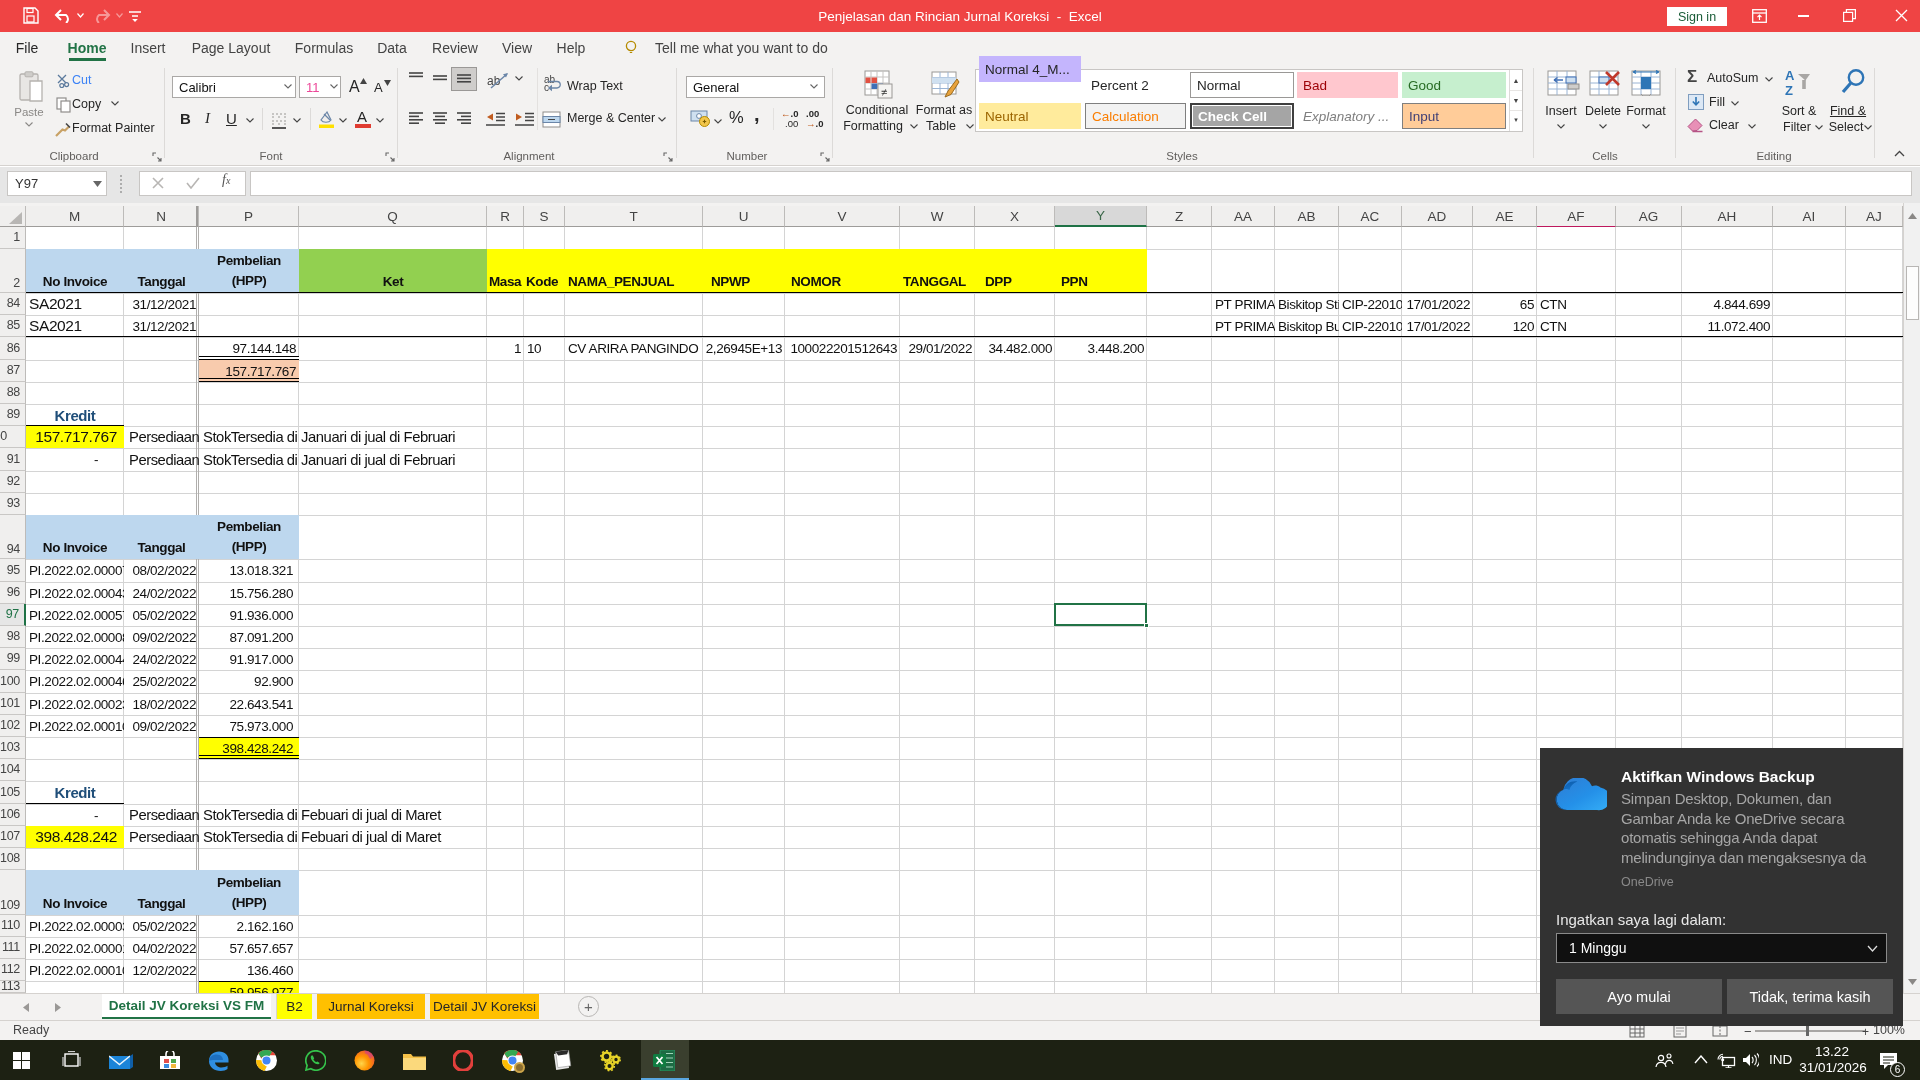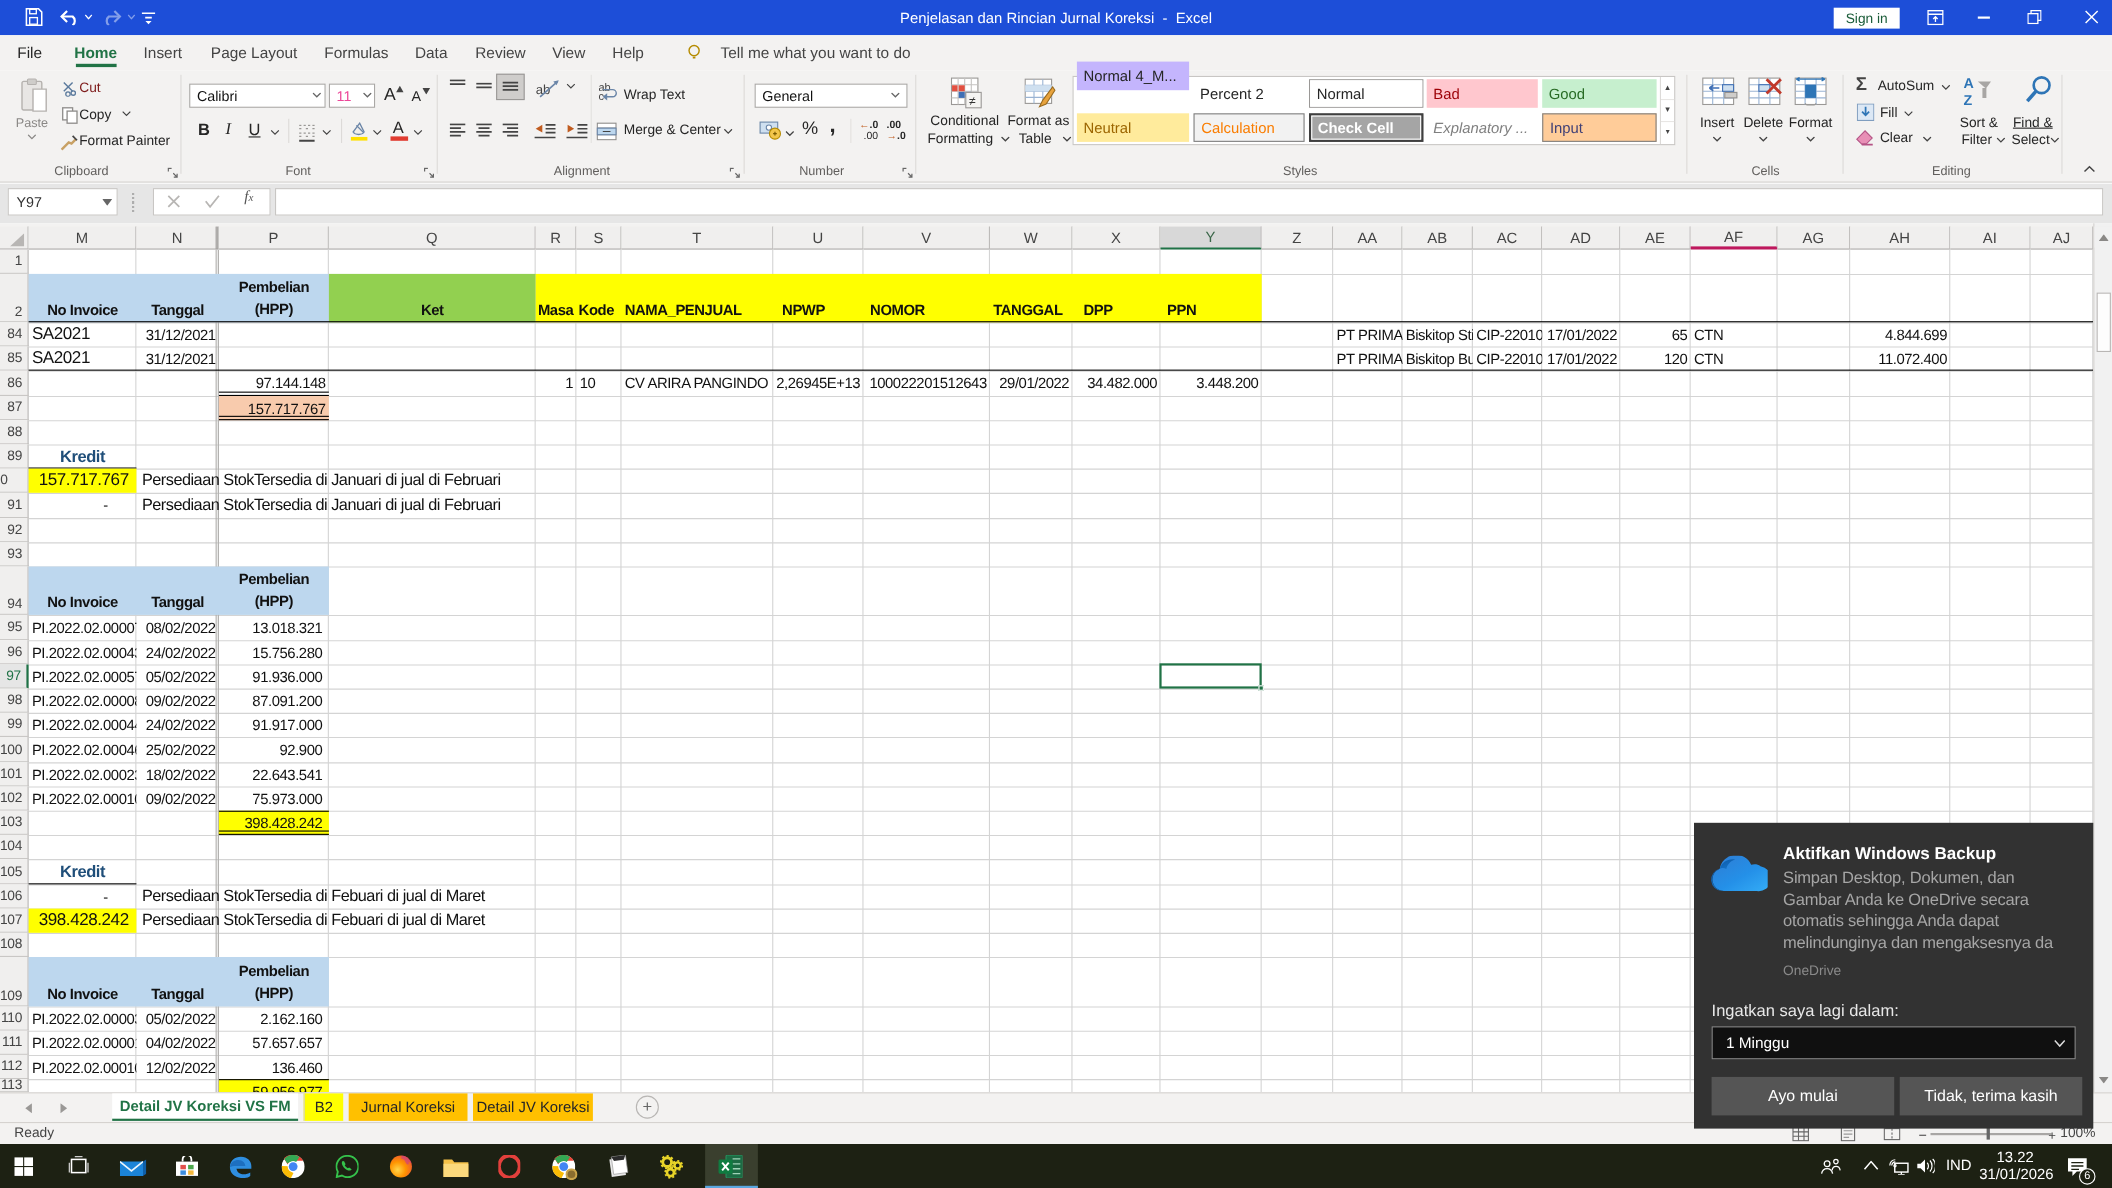--- a/index.html
+++ b/index.html
@@ -5,21 +5,21 @@
 body{position:relative;background:#fff;}
 .abs{position:absolute;}
 .c{position:absolute;display:flex;align-items:center;font-size:13.5px;color:#111;letter-spacing:-0.4px;white-space:nowrap;overflow:hidden;padding:0 3px;}
 .rt{justify-content:flex-end;}
 .ct{justify-content:center;}
 .b{font-weight:bold;}
 .bt{align-items:flex-end;padding-bottom:4px;}
 svg{display:block;}
 </style></head><body>
 
-<div class="abs" style="left:0;top:0;width:1920px;height:32px;background:#1d4ed8;padding-left:36px;">
+<div class="abs" style="left:0;top:0;width:1920px;height:32px;background:#ef4444;padding-left:36px;">
  <svg class="abs" style="left:22px;top:7px;" width="17" height="17" viewBox="0 0 17 17">
   <path d="M2 1h11l3 3v12H2z" fill="none" stroke="#fff" stroke-width="1.4"></path>
   <rect x="5" y="9" width="7" height="6" fill="none" stroke="#fff" stroke-width="1.2"></rect>
   <rect x="5" y="1.5" width="6" height="4" fill="none" stroke="#fff" stroke-width="1.2"></rect>
  </svg>
  <svg class="abs" style="left:53px;top:9px;" width="20" height="14" viewBox="0 0 20 14">
   <path d="M3 6h10a5 5 0 0 1 0 8" fill="none" stroke="#fff" stroke-width="2"></path>
   <path d="M8 1 3 6l5 5" fill="none" stroke="#fff" stroke-width="2"></path>
  </svg>
  <svg class="abs" style="left:77px;top:13px;" width="7" height="5" viewBox="0 0 7 5">
@@ -77,21 +77,21 @@
 </svg>
 <div class="abs" style="left:29px;top:106px;transform:translateX(-50%);font-size:11.5px;color:#8a8886;">Paste</div>
 <svg class="abs" style="left:25px;top:122px;" width="8" height="5" viewBox="0 0 8 5">
     <path d="M0.5 0.5 4 4 7.5 0.5" stroke="#8a8886" stroke-width="1.1" fill="none"></path>
   </svg>
 <svg class="abs" style="left:56px;top:74px;" width="14" height="14" viewBox="0 0 14 14">
     <path d="M2 1l8 8M10 1 2 9" stroke="#5b7a9d" stroke-width="1.3" fill="none"></path>
     <circle cx="10.6" cy="10.6" r="2" fill="none" stroke="#5b7a9d" stroke-width="1.2"></circle>
     <circle cx="5.8" cy="11.6" r="2" fill="none" stroke="#5b7a9d" stroke-width="1.2"></circle>
   </svg>
-<div class="abs" style="left:72px;top:73px;font-size:12.5px;color:#7f1d1d;">Cut</div>
+<div class="abs" style="left:72px;top:73px;font-size:12.5px;color:#3b82f6;">Cut</div>
 <svg class="abs" style="left:56px;top:97px;" width="15" height="16" viewBox="0 0 15 16">
  <rect x="1" y="1" width="9" height="11" fill="#fff" stroke="#8f8d8b" stroke-width="1.2"></rect>
  <rect x="5" y="4" width="9" height="11" fill="#fff" stroke="#8f8d8b" stroke-width="1.2"></rect>
 </svg>
 <div class="abs" style="left:72px;top:97px;font-size:12.5px;color:#262626;">Copy</div>
 <svg class="abs" style="left:55px;top:122px;" width="16" height="15" viewBox="0 0 16 15">
  <path d="M1 14 7.5 7.5l2.5 1L14 4.5" stroke="#c8a165" stroke-width="2.2" fill="none"></path>
  <path d="M11 1.5 15 5.5" stroke="#444" stroke-width="1.6"></path>
 </svg>
 <div class="abs" style="left:72px;top:121px;font-size:12.5px;color:#262626;">Format Painter</div>
@@ -403,21 +403,21 @@
     <div class="abs" style="left:785px;top:3px;width:115px;height:21px;background:#f0efee;border-right:1px solid #bdbbb9;border-bottom:1px solid #9e9c9a;color:#444;font-size:13.5px;display:flex;align-items:center;justify-content:center;">V</div>
     <div class="abs" style="left:900px;top:3px;width:75px;height:21px;background:#f0efee;border-right:1px solid #bdbbb9;border-bottom:1px solid #9e9c9a;color:#444;font-size:13.5px;display:flex;align-items:center;justify-content:center;">W</div>
     <div class="abs" style="left:975px;top:3px;width:80px;height:21px;background:#f0efee;border-right:1px solid #bdbbb9;border-bottom:1px solid #9e9c9a;color:#444;font-size:13.5px;display:flex;align-items:center;justify-content:center;">X</div>
     <div class="abs" style="left:1055px;top:3px;width:92px;height:21px;background:#d8d8d8;border-right:1px solid #bdbbb9;border-bottom:2px solid #1f7246;color:#3a6648;font-size:13.5px;display:flex;align-items:center;justify-content:center;">Y</div>
     <div class="abs" style="left:1147px;top:3px;width:65px;height:21px;background:#f0efee;border-right:1px solid #bdbbb9;border-bottom:1px solid #9e9c9a;color:#444;font-size:13.5px;display:flex;align-items:center;justify-content:center;">Z</div>
     <div class="abs" style="left:1212px;top:3px;width:63px;height:21px;background:#f0efee;border-right:1px solid #bdbbb9;border-bottom:1px solid #9e9c9a;color:#444;font-size:13.5px;display:flex;align-items:center;justify-content:center;">AA</div>
     <div class="abs" style="left:1275px;top:3px;width:64px;height:21px;background:#f0efee;border-right:1px solid #bdbbb9;border-bottom:1px solid #9e9c9a;color:#444;font-size:13.5px;display:flex;align-items:center;justify-content:center;">AB</div>
     <div class="abs" style="left:1339px;top:3px;width:63px;height:21px;background:#f0efee;border-right:1px solid #bdbbb9;border-bottom:1px solid #9e9c9a;color:#444;font-size:13.5px;display:flex;align-items:center;justify-content:center;">AC</div>
     <div class="abs" style="left:1402px;top:3px;width:71px;height:21px;background:#f0efee;border-right:1px solid #bdbbb9;border-bottom:1px solid #9e9c9a;color:#444;font-size:13.5px;display:flex;align-items:center;justify-content:center;">AD</div>
     <div class="abs" style="left:1473px;top:3px;width:64px;height:21px;background:#f0efee;border-right:1px solid #bdbbb9;border-bottom:1px solid #9e9c9a;color:#444;font-size:13.5px;display:flex;align-items:center;justify-content:center;">AE</div>
-    <div class="abs" style="left:1537px;top:3px;width:79px;height:21px;background:#f0efee;border-right:1px solid #bdbbb9;border-bottom:3px solid #be185d;color:#444;font-size:13.5px;display:flex;align-items:center;justify-content:center;">AF</div>
+    <div class="abs" style="left:1537px;top:3px;width:79px;height:21px;background:#f0efee;border-right:1px solid #bdbbb9;border-bottom:1px solid #be185d;color:#444;font-size:13.5px;display:flex;align-items:center;justify-content:center;">AF</div>
     <div class="abs" style="left:1616px;top:3px;width:66px;height:21px;background:#f0efee;border-right:1px solid #bdbbb9;border-bottom:1px solid #9e9c9a;color:#444;font-size:13.5px;display:flex;align-items:center;justify-content:center;">AG</div>
     <div class="abs" style="left:1682px;top:3px;width:91px;height:21px;background:#f0efee;border-right:1px solid #bdbbb9;border-bottom:1px solid #9e9c9a;color:#444;font-size:13.5px;display:flex;align-items:center;justify-content:center;">AH</div>
     <div class="abs" style="left:1773px;top:3px;width:73px;height:21px;background:#f0efee;border-right:1px solid #bdbbb9;border-bottom:1px solid #9e9c9a;color:#444;font-size:13.5px;display:flex;align-items:center;justify-content:center;">AI</div>
     <div class="abs" style="left:1846px;top:3px;width:57px;height:21px;background:#f0efee;border-right:1px solid #bdbbb9;border-bottom:1px solid #9e9c9a;color:#444;font-size:13.5px;display:flex;align-items:center;justify-content:center;">AJ</div>
     <div class="abs" style="left:196px;top:3px;width:2px;height:21px;border-left:1px solid #9e9c9a;border-right:1px solid #9e9c9a;"></div>
   </div>
 <div class="abs" style="left:0;top:227px;width:1920px;height:766px;background:#fff;">
     <svg class="abs" style="left:0;top:0;" width="1920" height="766" viewBox="0 0 1920 766">
       <path d="M25.5 0V766" stroke="#d4d4d4" stroke-width="1"></path>
       <path d="M123.5 0V766" stroke="#d4d4d4" stroke-width="1"></path>

